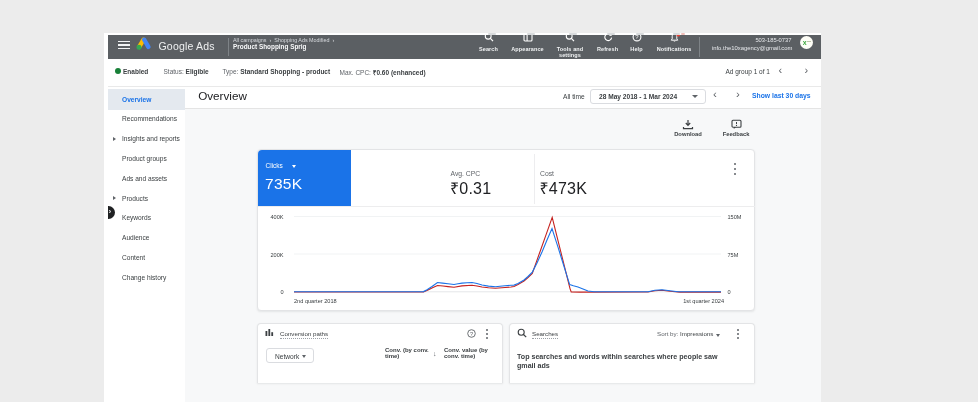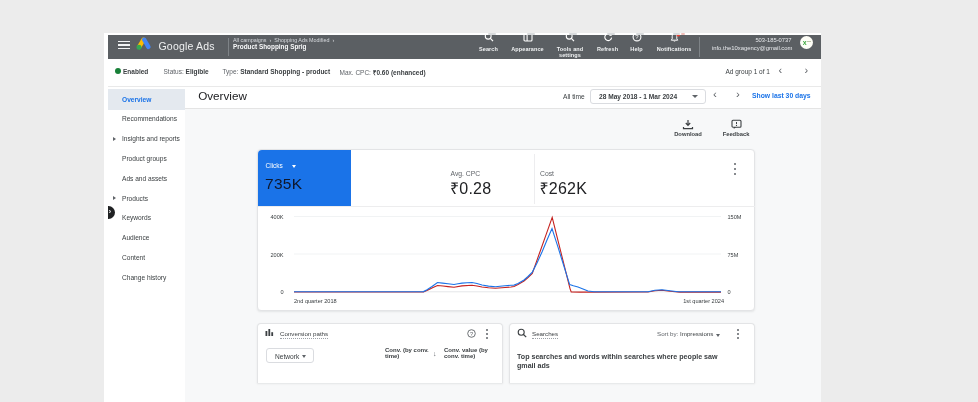--- a/index.html
+++ b/index.html
@@ -158,26 +158,26 @@
         <line x1="5.5" y1="3" x2="5.5" y2="5" stroke="#3c4043" stroke-width="1"></line>
         <circle cx="5.5" cy="6.4" r=".6" fill="#3c4043"></circle>
       </svg>
   <div class="abs" style="left:632px;top:98px;font-size:5.8px;color:#3c4043;font-weight:600;transform:translateX(-50%);">Feedback</div>
 
   <div class="card" style="left:153px;top:116px;width:498px;height:162px;"></div>
 
   <div class="abs" style="left:153.5px;top:116.5px;width:93.5px;height:56px;background:#1a73e8;border-radius:4px 0 0 0;">
     <div class="abs" style="left:8px;top:12px;font-size:6.5px;color:#fff;">Clicks &nbsp;</div>
     <div class="abs" style="left:34px;top:15px;width:0;height:0;border-top:3.2px solid #fff;border-left:2.8px solid transparent;border-right:2.8px solid transparent;"></div>
-    <div class="abs" style="left:7.5px;top:25.5px;font-size:15.5px;color:#0f172a;letter-spacing:.3px;">735K</div>
+    <div class="abs" style="left:7.5px;top:25.5px;font-size:15.5px;color:#ffffff;letter-spacing:.3px;">735K</div>
   </div>
   <div class="abs" style="left:346.5px;top:129px;"><span class="glbl">Avg. CPC</span></div>
-  <div class="abs" style="left:346px;top:144px;"><span class="gbig">₹0.28</span></div>
+  <div class="abs" style="left:346px;top:144px;"><span class="gbig">₹0.31</span></div>
   <div class="abs" style="left:436px;top:129px;"><span class="glbl">Cost</span></div>
-  <div class="abs" style="left:435.5px;top:144px;"><span class="gbig">₹262K</span></div>
+  <div class="abs" style="left:435.5px;top:144px;"><span class="gbig">₹473K</span></div>
   <div class="dot3" style="left:630px;top:130px;">
         <i></i>
         <i></i>
         <i></i>
       </div>
   <div class="abs" style="left:153.5px;top:172.5px;width:497px;height:1px;background:#ededee;"></div>
   <div class="abs" style="left:430px;top:121px;width:1px;height:50px;background:#ededef;"></div>
 
   <div class="abs" style="left:158.5px;top:180.5px;font-size:5.6px;color:#3c4043;width:21px;text-align:right;">400K</div>
   <div class="abs" style="left:158.5px;top:218.5px;font-size:5.6px;color:#3c4043;width:21px;text-align:right;">200K</div>

